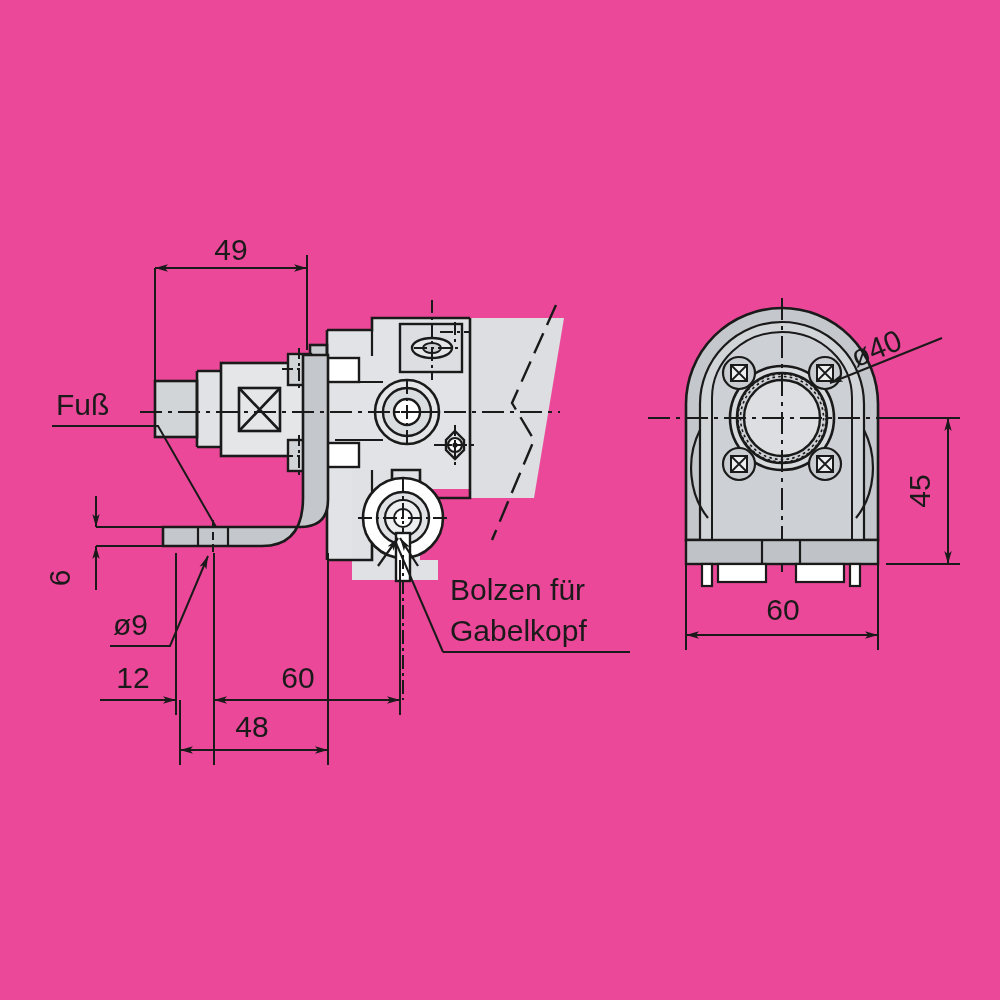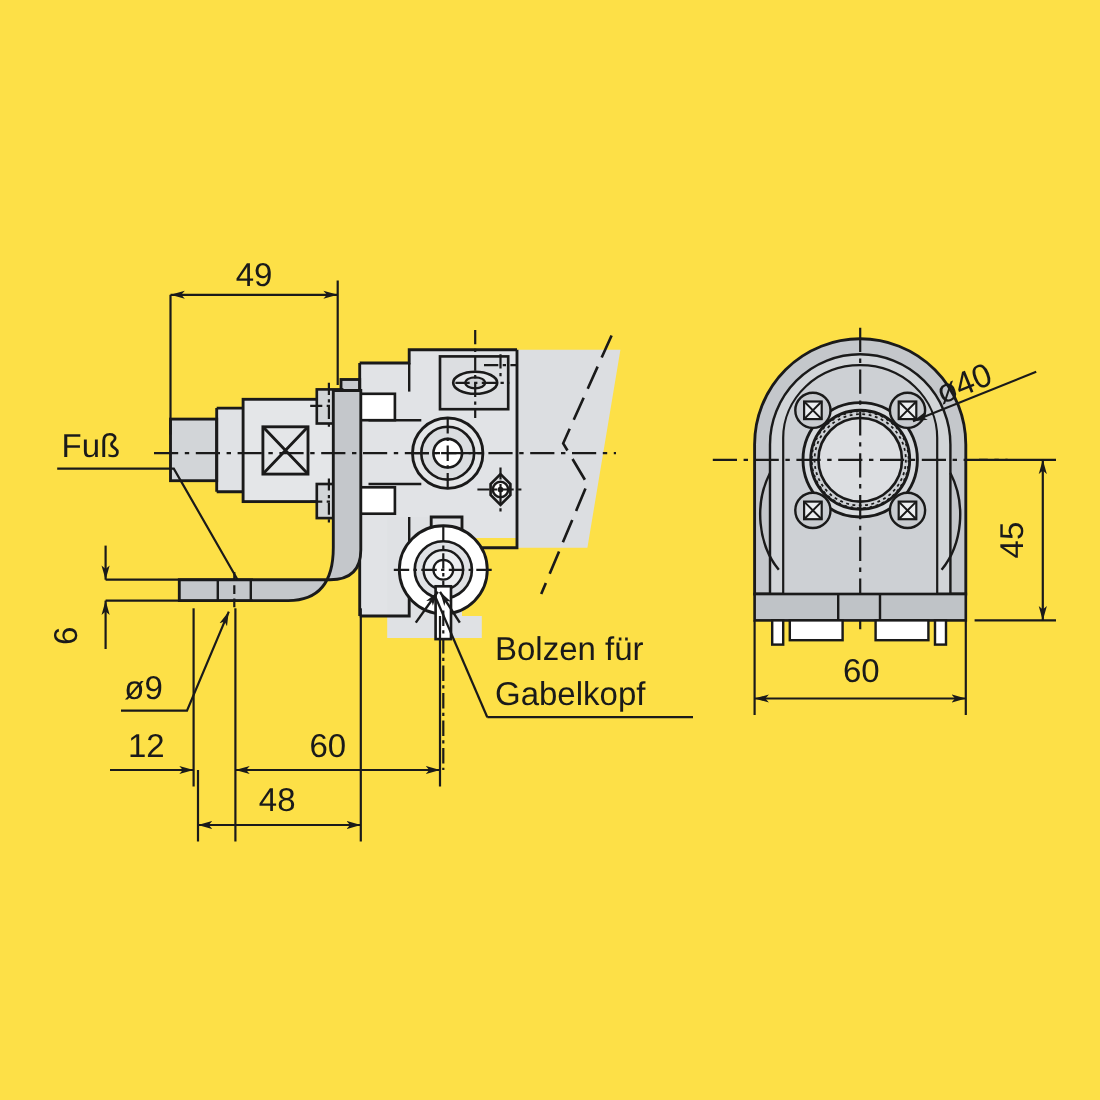--- a/index.html
+++ b/index.html
@@ -10,21 +10,21 @@
   body {
     width: 1000px;
     height: 1000px;
     font-family: "Liberation Sans", sans-serif;
     overflow: hidden;
   }
   #drawing-root {
     position: relative;
     width: 1000px;
     height: 1000px;
-    background: #fde047;
+    background: #ec4899;
   }
   svg.sheet {
     position: absolute;
     top: 0;
     left: 0;
     width: 1000px;
     height: 1000px;
     display: block;
   }
   .dim-text {

